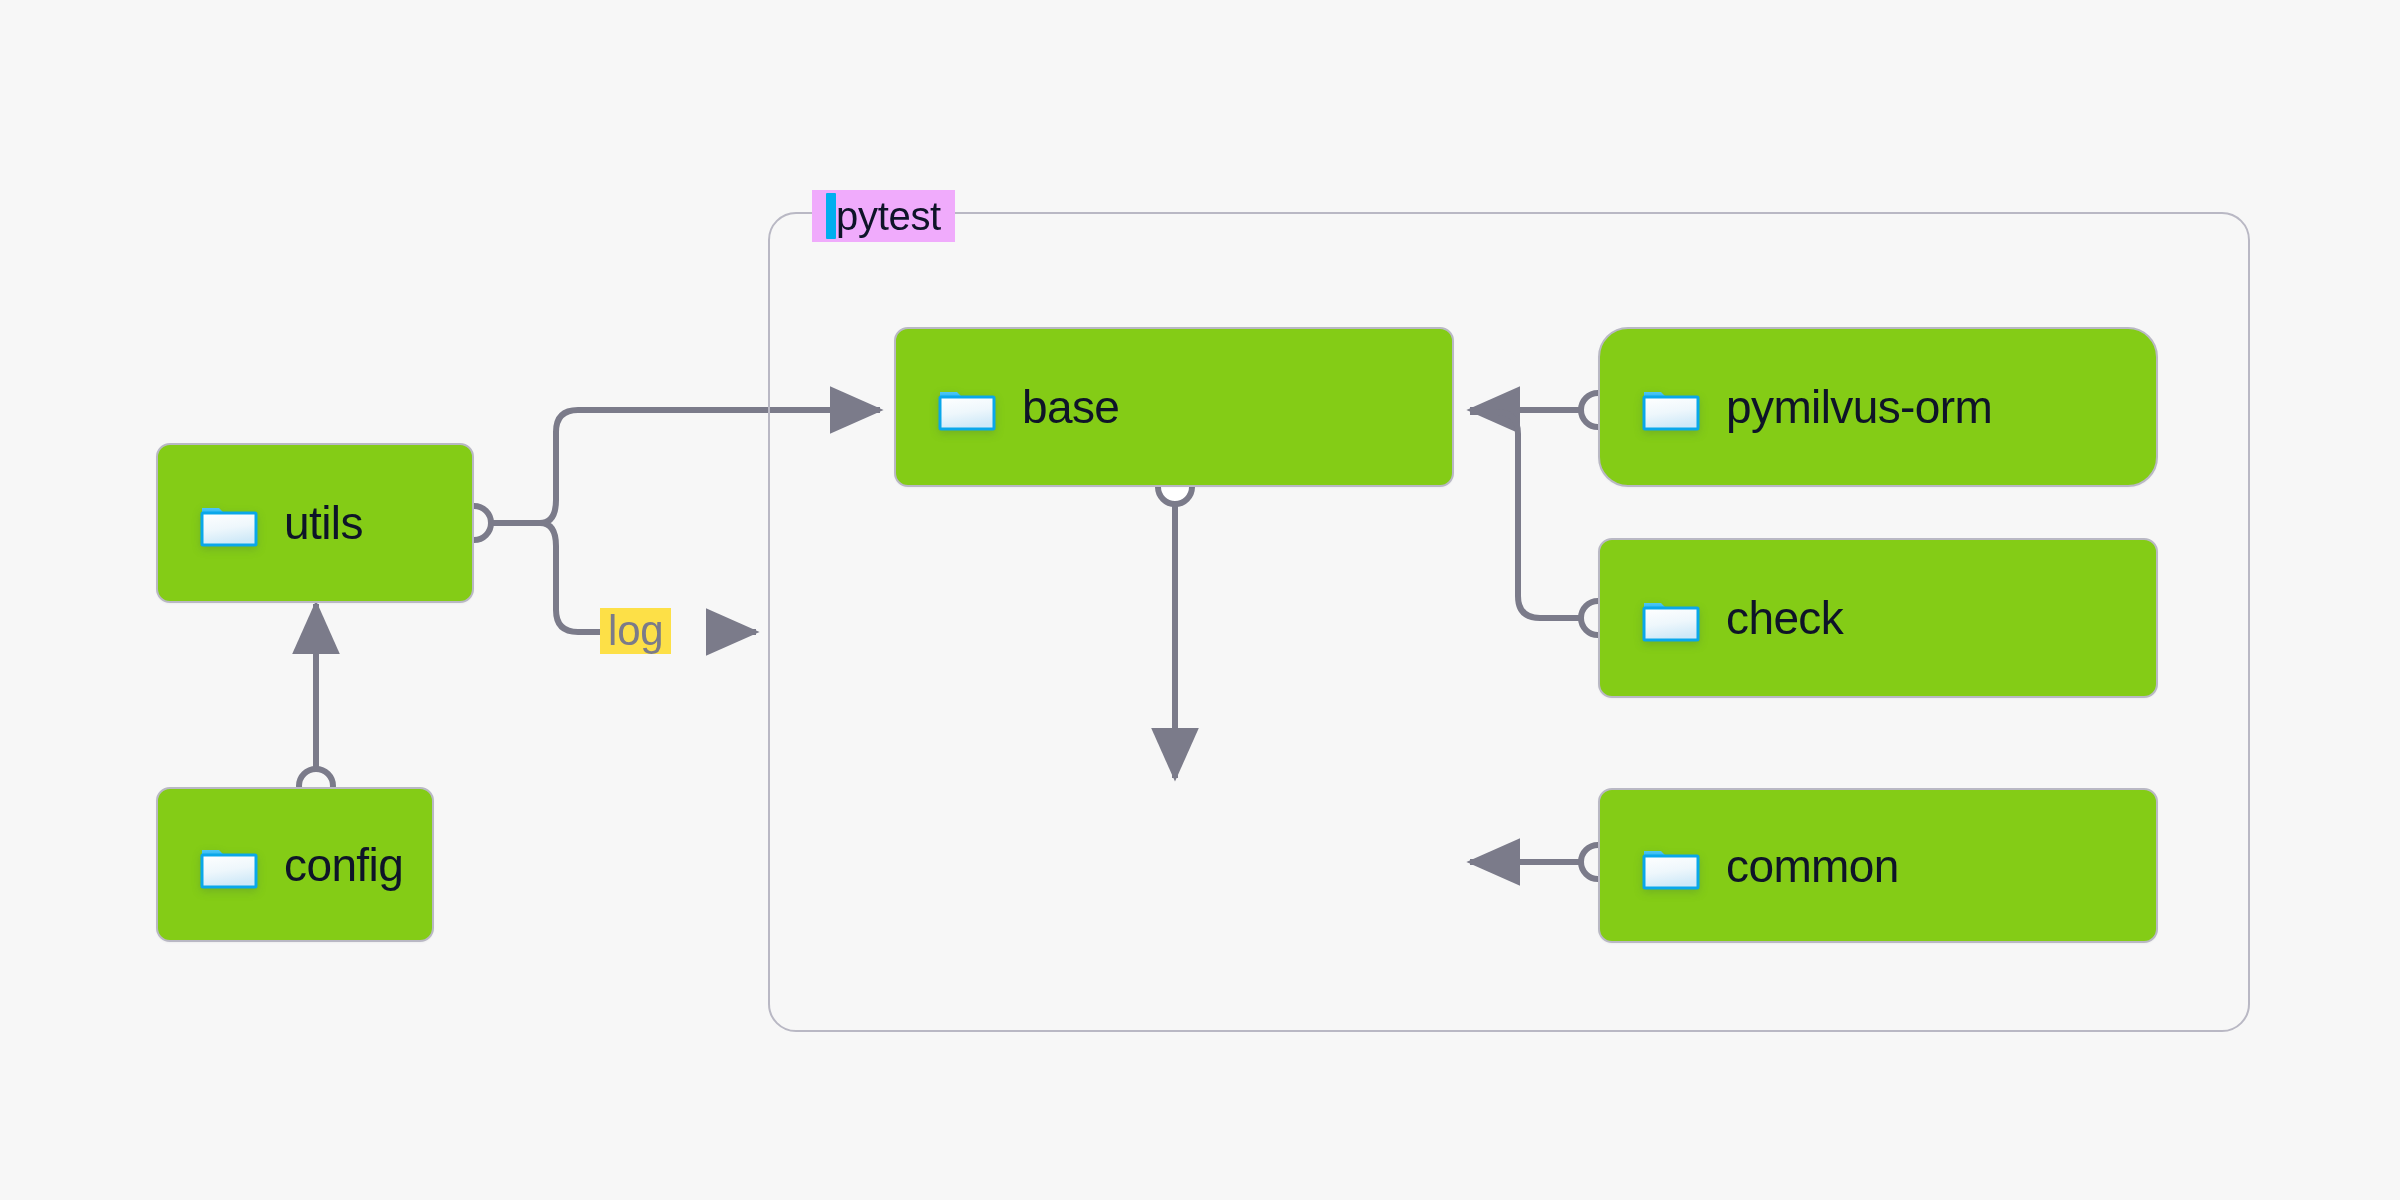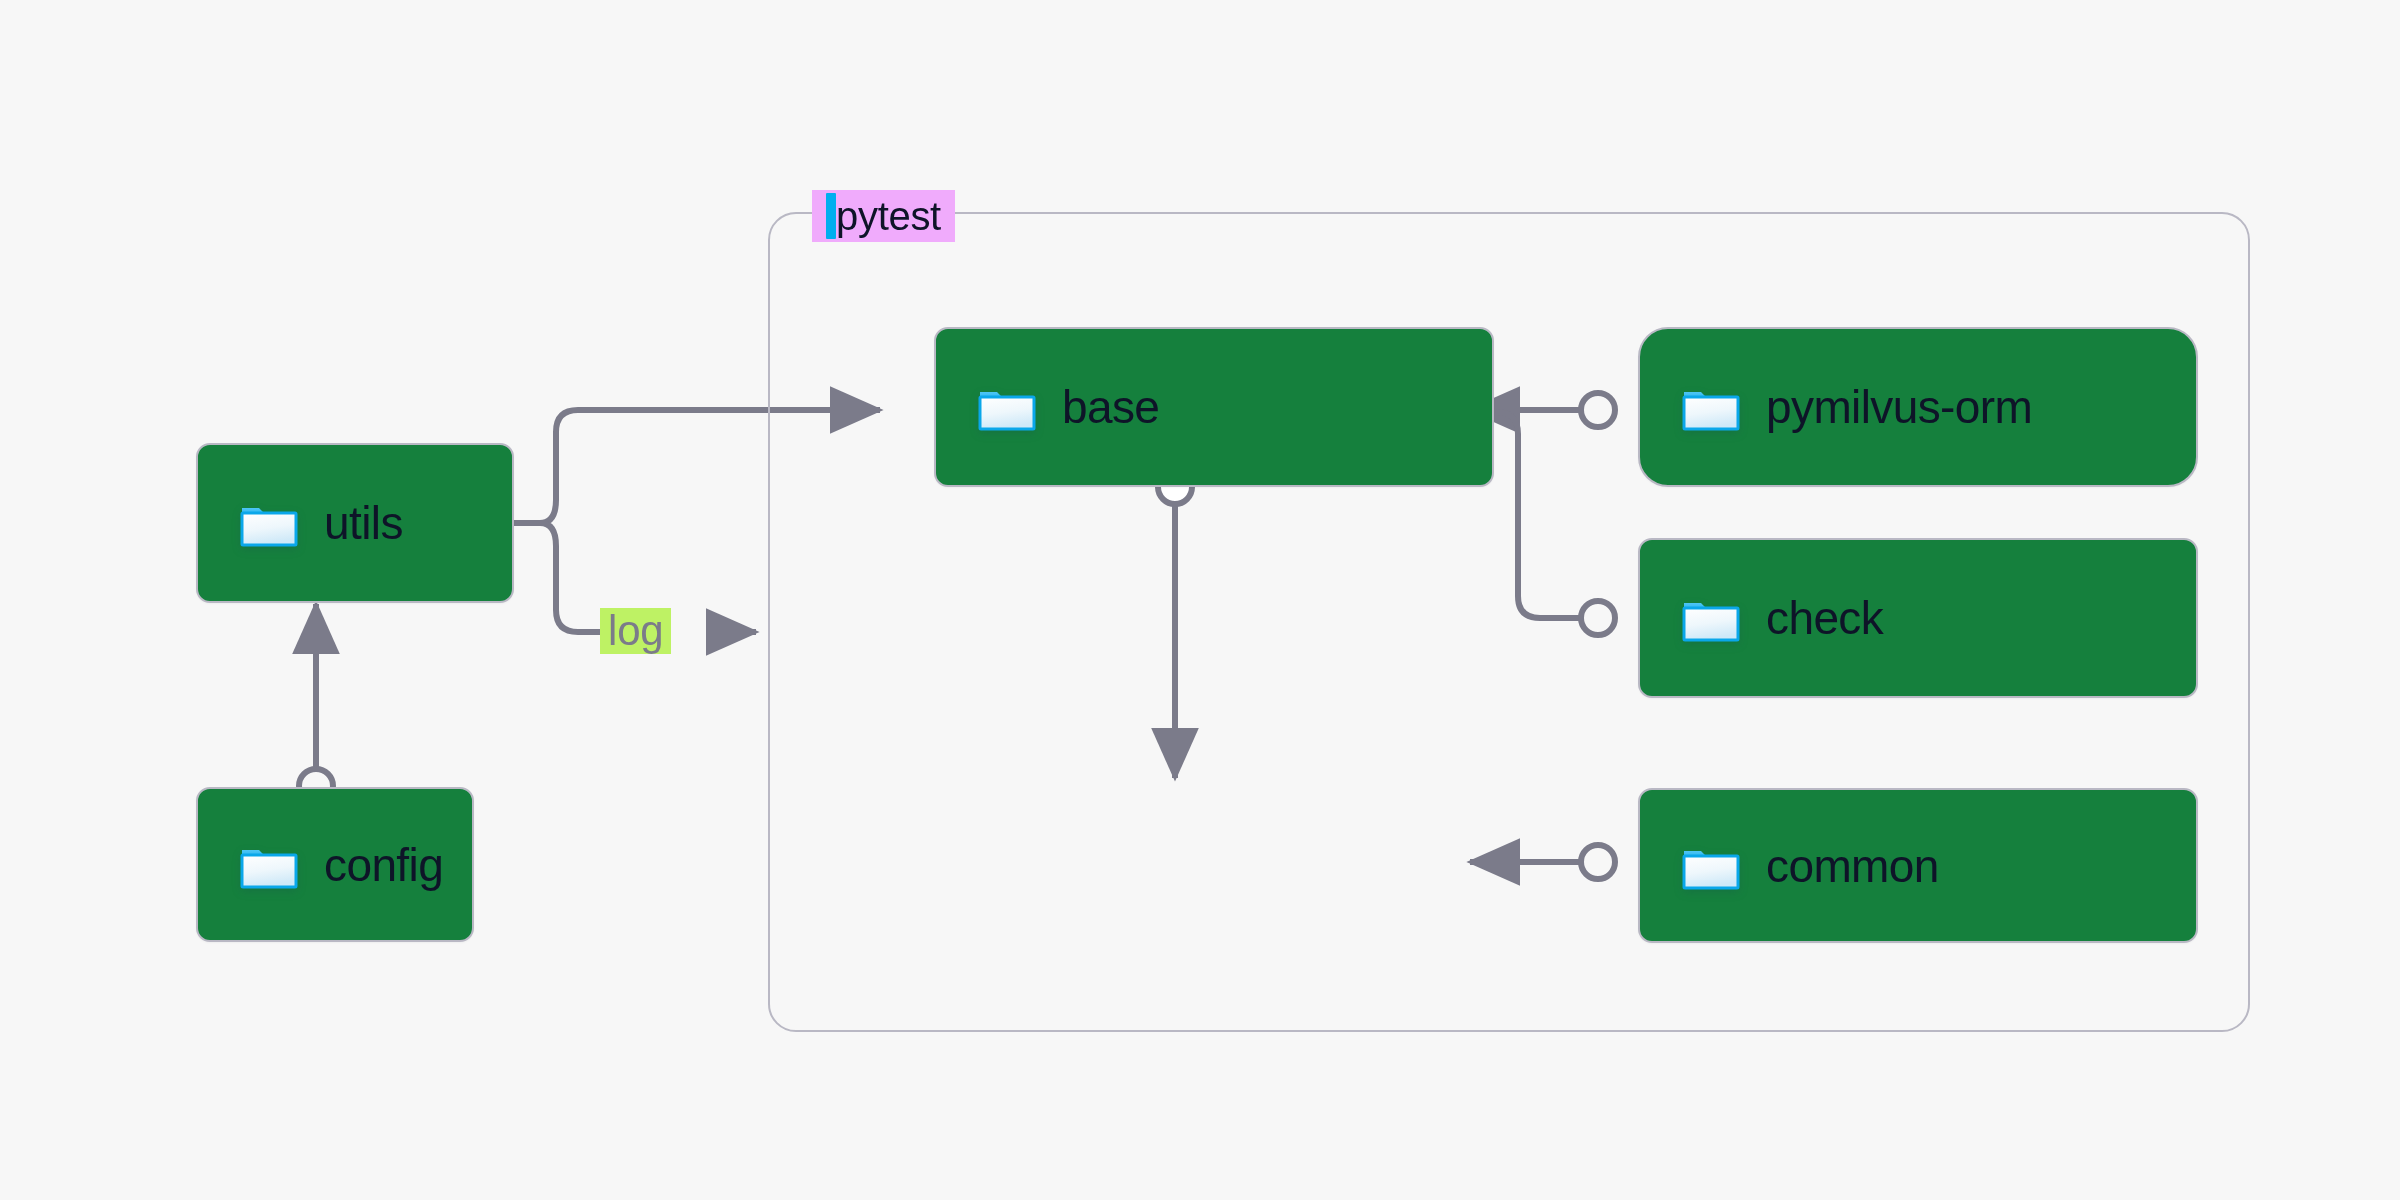--- a/index.html
+++ b/index.html
@@ -51,27 +51,26 @@
     font-size: 40px;
     font-weight: 400;
     color: #0e1428;
     letter-spacing: -0.3px;
     line-height: 1;
   }
   
   .node {
     position: absolute;
     box-sizing: border-box;
-    background: #15803d;
+    background: #84cc16;
     border: 2px solid #b9b8c4;
     border-radius: 14px;
     display: flex;
     align-items: center;
     box-shadow: 0 1px 2px rgba(20,20,40,0.04);
-    margin-left: 40px;
   }
   .node-inner {
     display: flex;
     align-items: center;
     gap: 26px;
     padding-left: 42px;
   }
   .node-label {
     font-size: 46px;
     font-weight: 500;
@@ -90,21 +89,21 @@
   }
   
   .edge-label {
     position: absolute;
     font-size: 42px;
     font-weight: 400;
     color: #7b7b8a;
     letter-spacing: -0.2px;
     line-height: 1;
     white-space: nowrap;
-    background: #bef264;
+    background: #fde047;
     padding: 2px 8px;
   }
 </style>
 </head>
 <body>
 
 <div id="canvas">
 
   <svg id="edges" viewBox="0 0 2400 1200" width="2400" height="1200" xmlns="http://www.w3.org/2000/svg">
     <defs>

